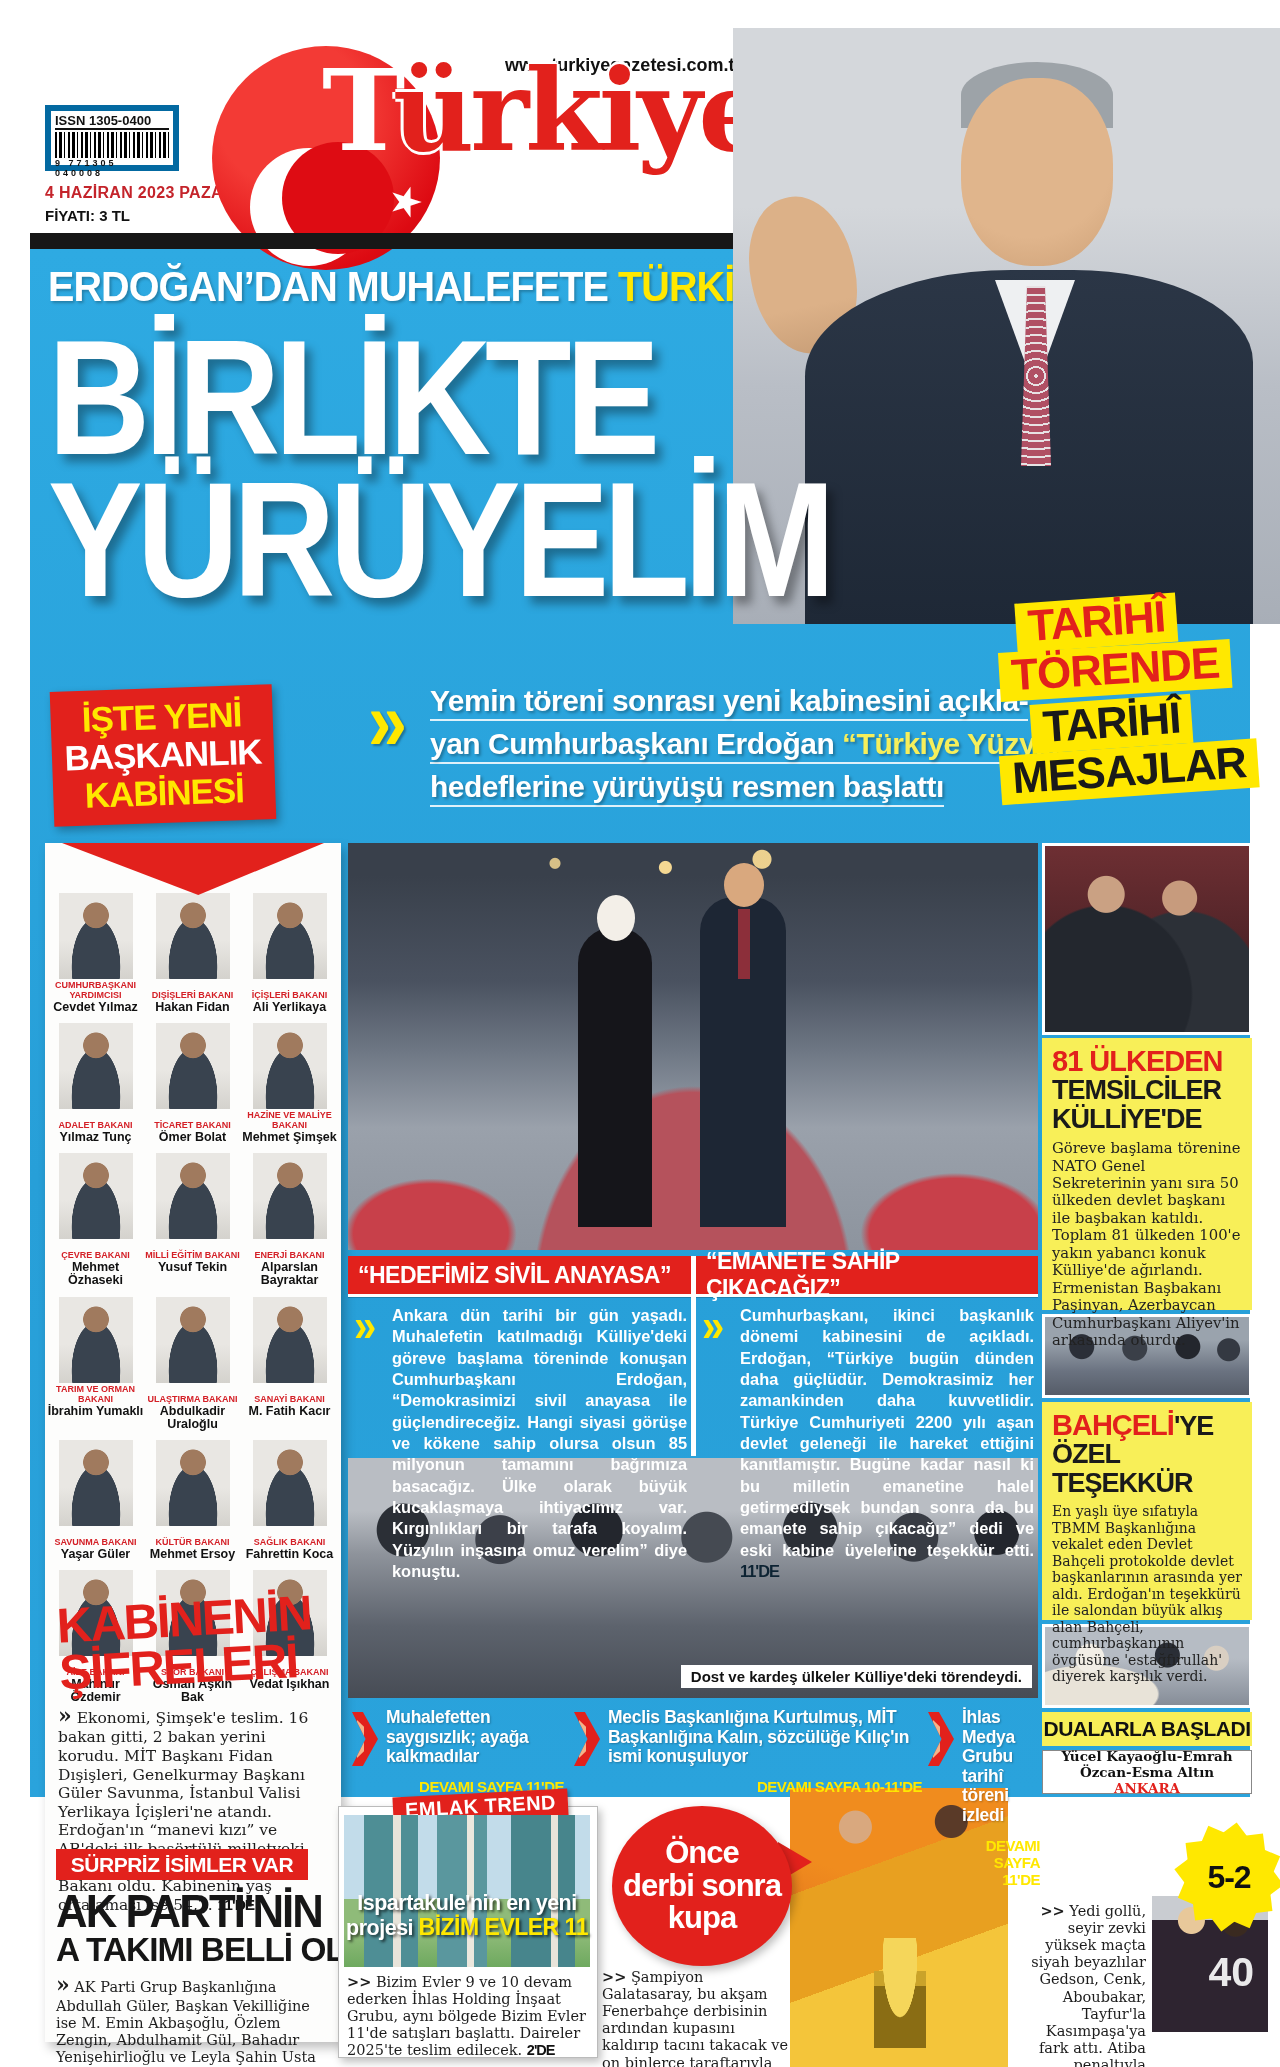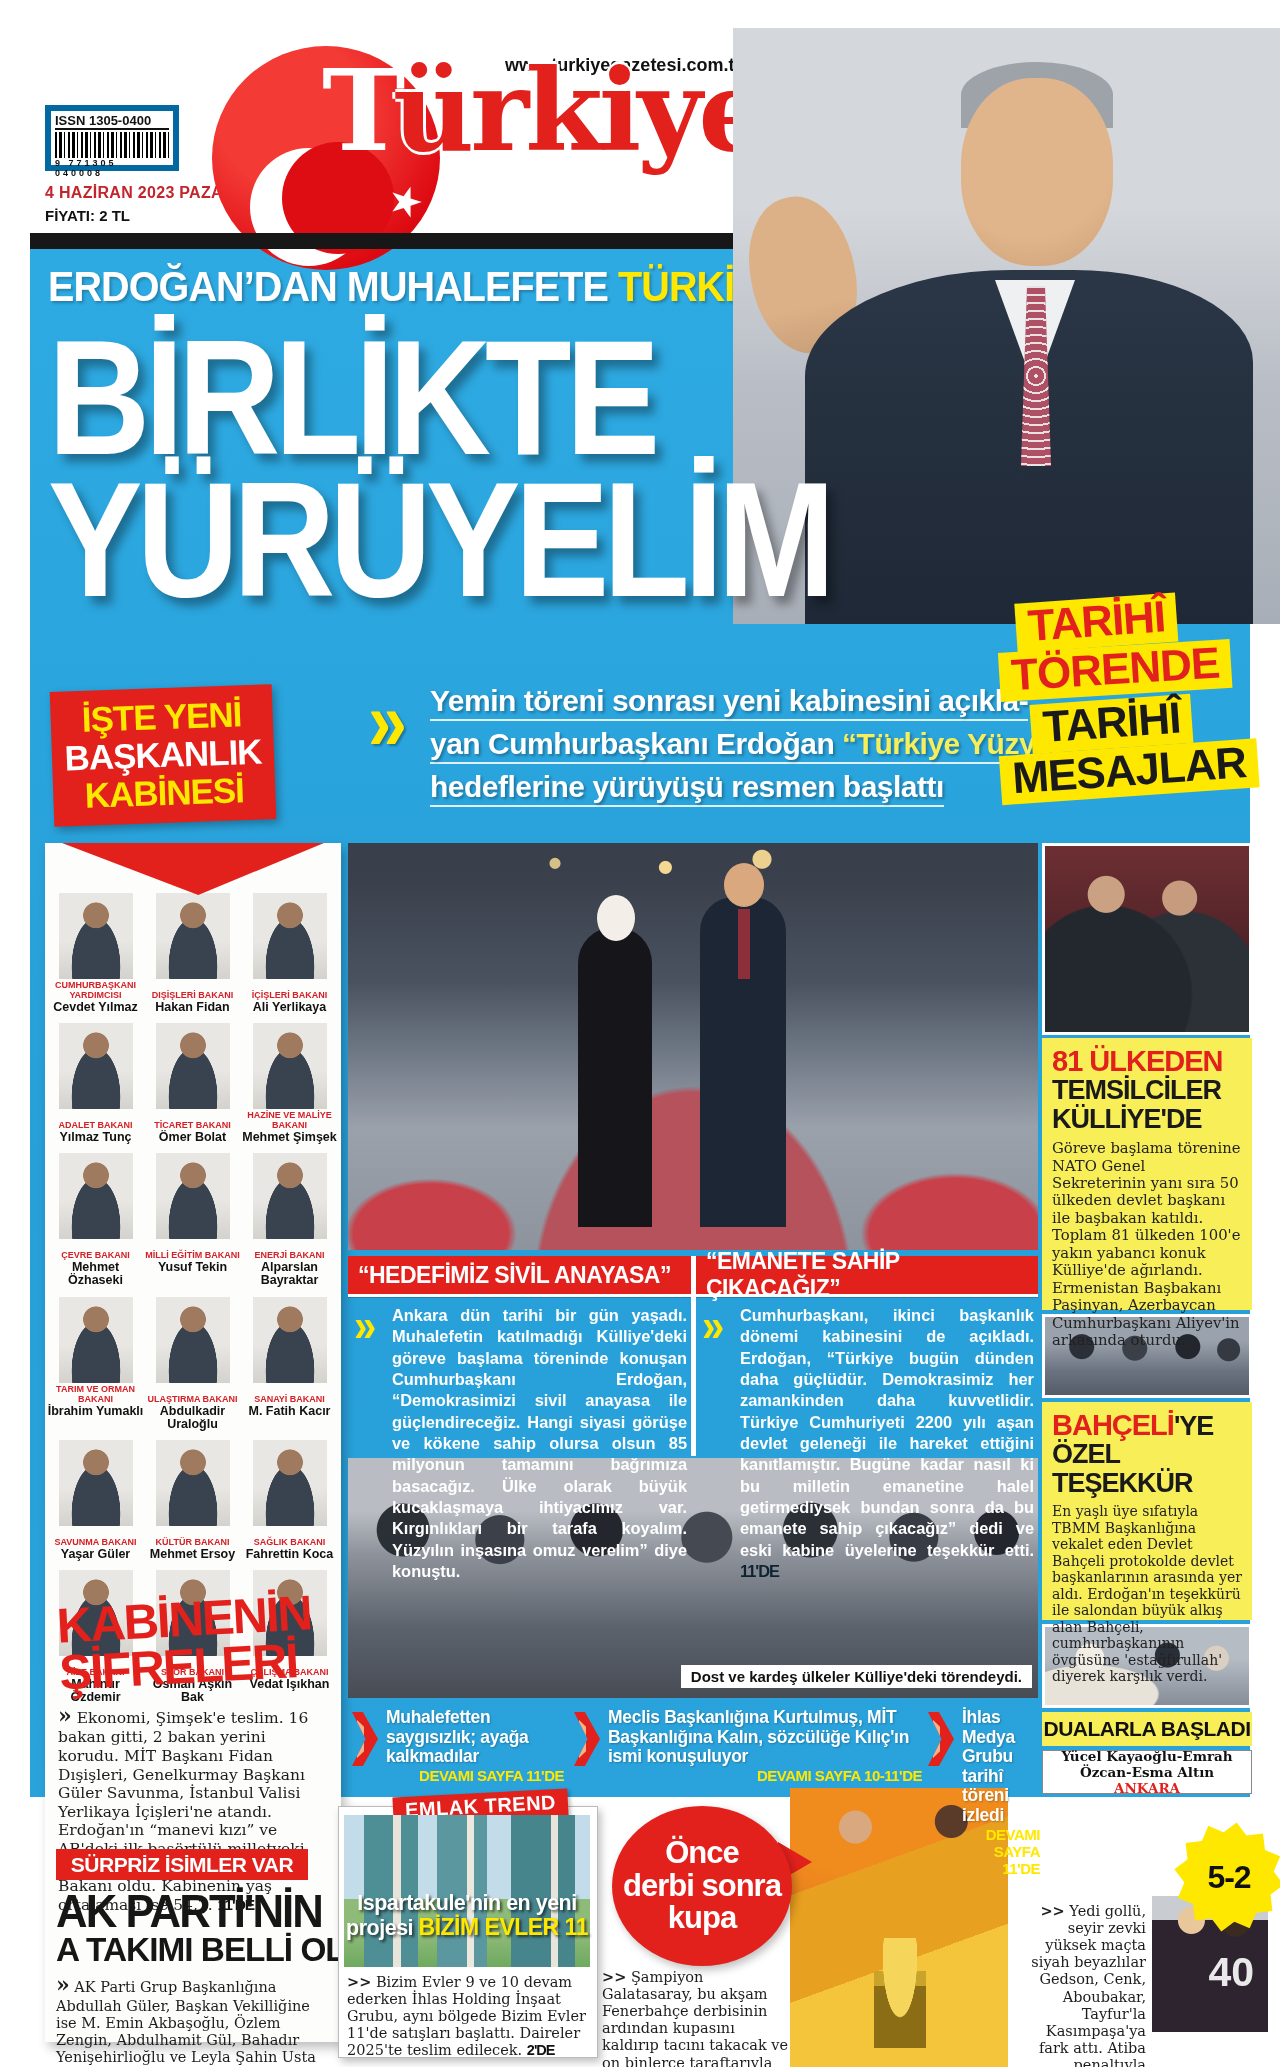--- a/index.html
+++ b/index.html
@@ -134,21 +134,21 @@
   .teaser{position:relative;padding-left:34px;box-sizing:border-box;}
   .teaser:nth-child(1){width:212px;margin-left:4px;}
   .teaser:nth-child(2){width:348px;margin-left:10px;}
   .teaser:nth-child(3){width:112px;margin-left:6px;}
   .ribbon{position:absolute;left:0;top:4px;width:26px;height:54px;background:#e2211c;
           clip-path:polygon(0 0,42% 0,100% 50%,42% 100%,0 100%,52% 50%);}
   .ribbon::after{content:"";position:absolute;left:5px;top:8px;width:7px;height:38px;background:#f4b489;
                  clip-path:polygon(0 0,100% 18%,100% 82%,0 100%);}
   .teaser .ttx{font-size:17.5px;font-weight:bold;color:#fff;line-height:1.12;letter-spacing:-.3px;
                text-shadow:1px 1px 2px rgba(0,0,0,.25);}
-  .teaser .tref{display:block;text-align:right;font-size:15px;font-weight:bold;color:#ffe800;margin-top:0;letter-spacing:-.5px;}
+  .teaser .tref{display:block;text-align:right;font-size:15px;font-weight:bold;color:#ffe800;margin-top:11px;letter-spacing:-.5px;}
 
   
   .rail-photo1{left:1042px;top:843px;width:210px;height:192px;border:3px solid #fff;box-sizing:border-box;background:
       radial-gradient(circle at 30% 26%,#caa183 0 18px,rgba(0,0,0,0) 19px),
       radial-gradient(circle at 66% 28%,#c79b7d 0 17px,rgba(0,0,0,0) 18px),
       radial-gradient(ellipse at 30% 80%,#23272e 0 42%,rgba(0,0,0,0) 43%),
       radial-gradient(ellipse at 68% 82%,#2c3037 0 40%,rgba(0,0,0,0) 41%),
       linear-gradient(180deg,#6e2f33 0,#4c2226 60%,#3a1b1e 100%);}
   .railbox{position:absolute;left:1042px;width:210px;background:#f8ef58;padding:8px 10px 10px;box-sizing:border-box;z-index:5;}
   .rb-81{top:1038px;height:272px;}
@@ -244,21 +244,21 @@
 <div class="page">
 
   <div class="abs blue-panel"></div>
 
   <div class="abs issn-box">
     <div class="issn-txt">ISSN 1305-0400</div>
     <div class="barcode"></div>
     <div class="barcode-num">9 771305 040008</div>
   </div>
   <div class="abs mh-date">4 HAZİRAN 2023 PAZAR</div>
-  <div class="abs mh-price">FİYATI: 2 TL</div>
+  <div class="abs mh-price">FİYATI: 3 TL</div>
   <div class="abs website">www.turkiyegazetesi.com.tr</div>
 
   <div class="abs flag"></div>
   <div class="abs crescent-w"></div>
   <div class="abs crescent-r"></div>
   <div class="abs flag-star">★</div>
   <div class="abs logo"><span class="lt">T</span><span class="lr">ürkiye</span></div>
   <div class="abs black-bar"></div>
 
   <div class="photo erd-photo">

